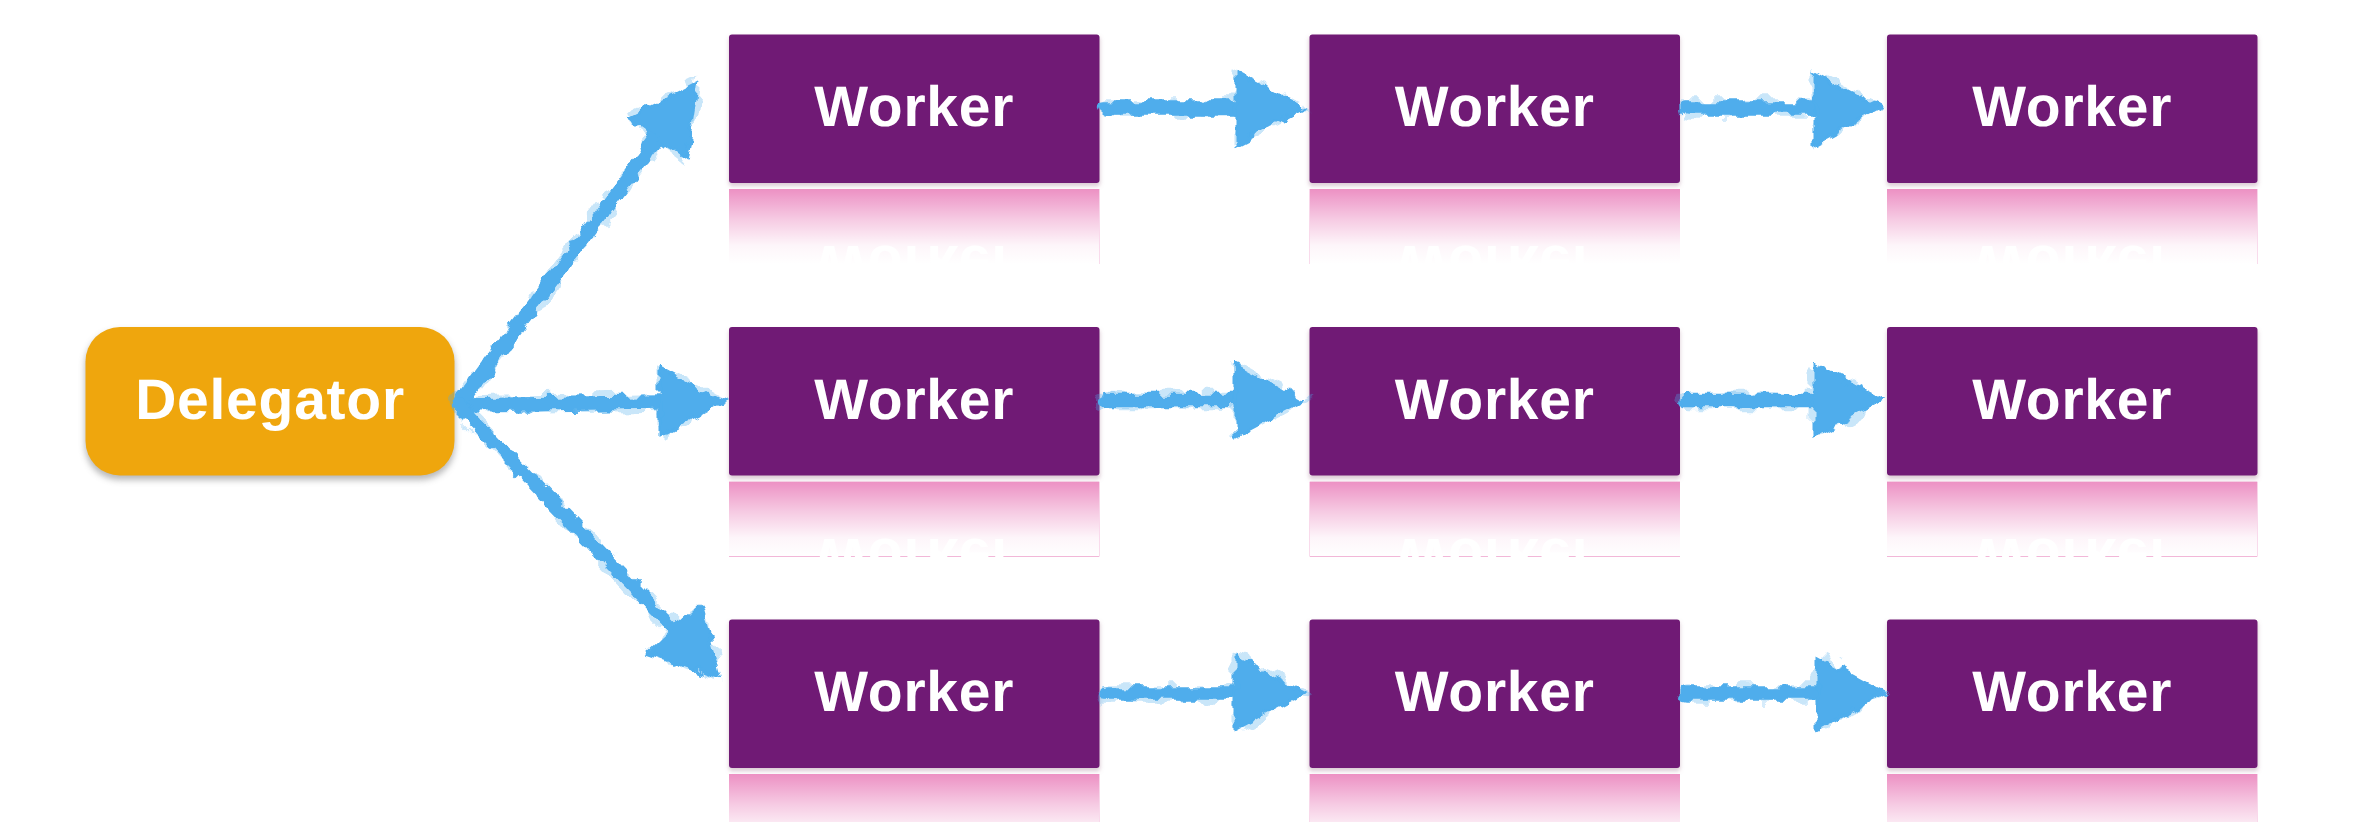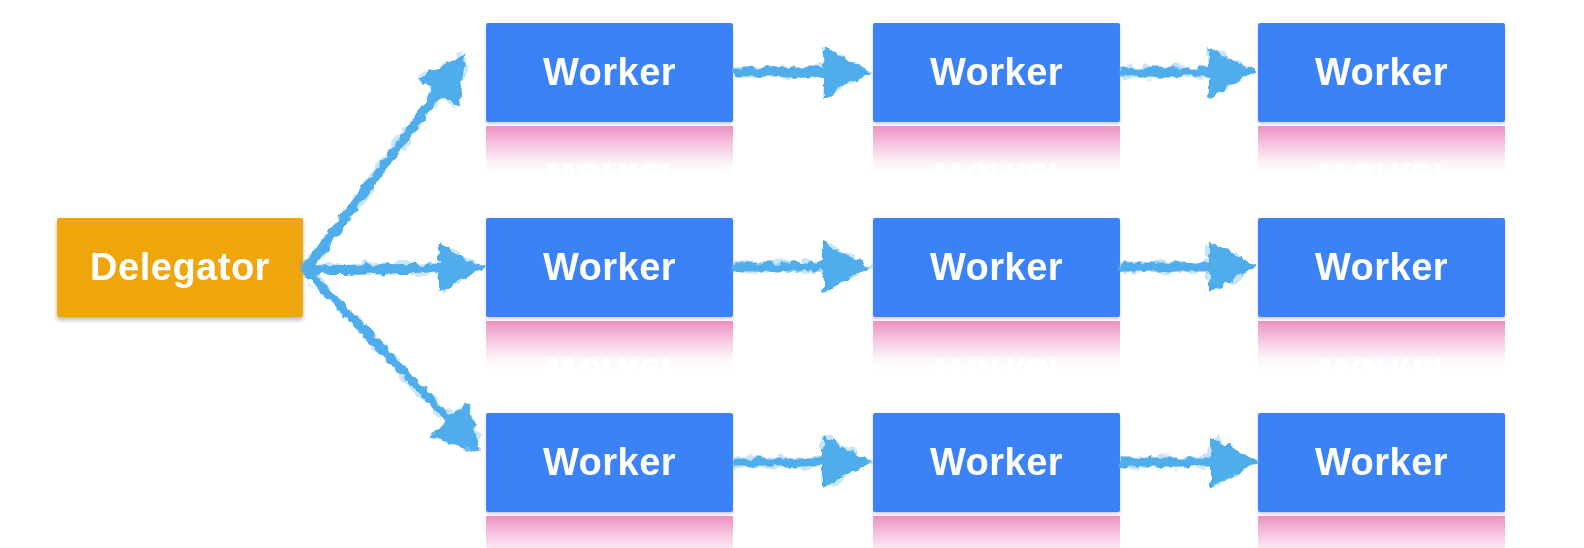--- a/index.html
+++ b/index.html
@@ -20,23 +20,24 @@
     border-radius: 2px;
     color: #ffffff;
     font-weight: 700;
     font-size: 38px;
     letter-spacing: 0.5px;
     z-index: 2;
   }
   .node.delegator {
     background: #efa60d;
     box-shadow: 0 3px 4px rgba(100,100,100,0.45);
+    border-radius: 23px;
   }
   .node.worker {
-    background: #3b82f6;
+    background: #701a75;
     box-shadow: 0 2px 3px rgba(150,100,130,0.35);
   }
   .node-label { position: relative; z-index: 2; }
   
   .reflection {
     position: absolute;
     left: 0; top: calc(100% + 4px);
     width: 100%; height: 50px;
     overflow: hidden;
     pointer-events: none;

